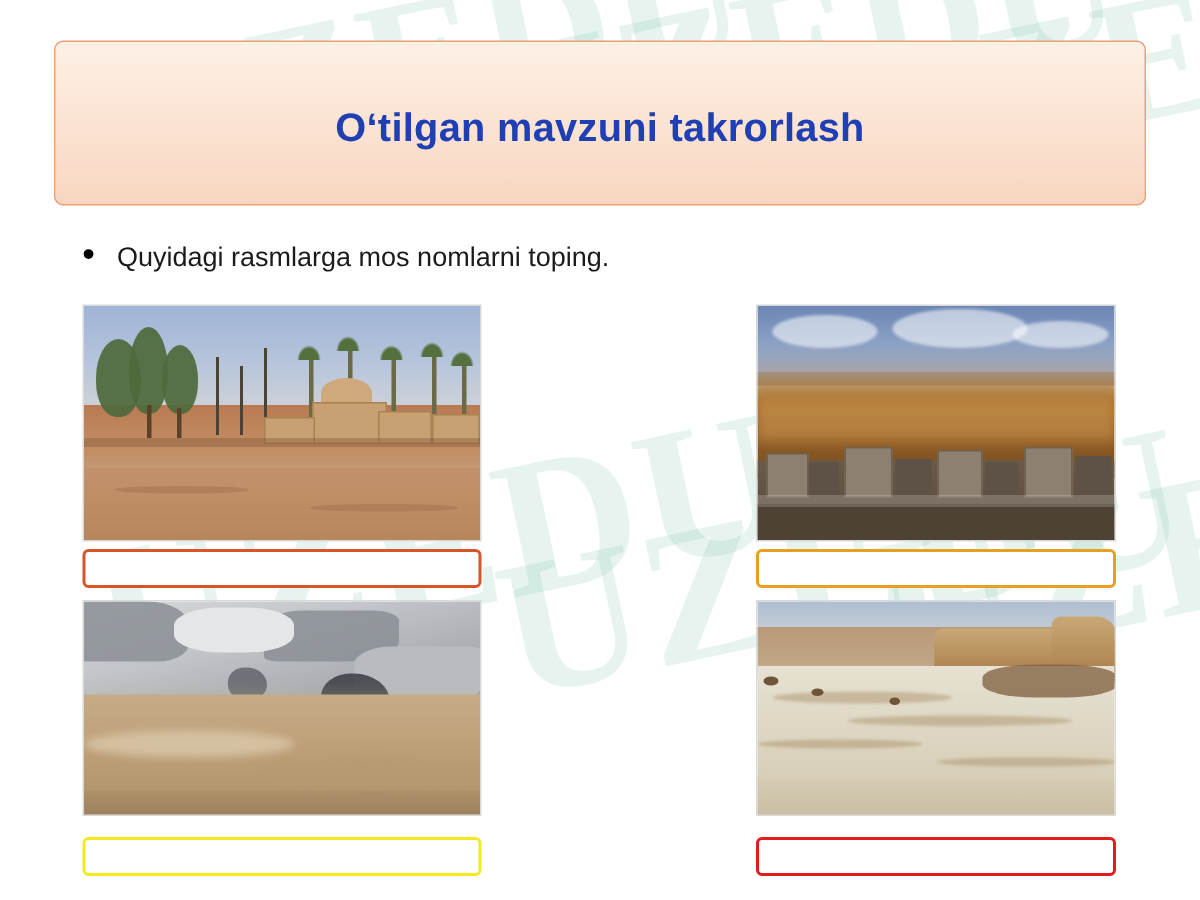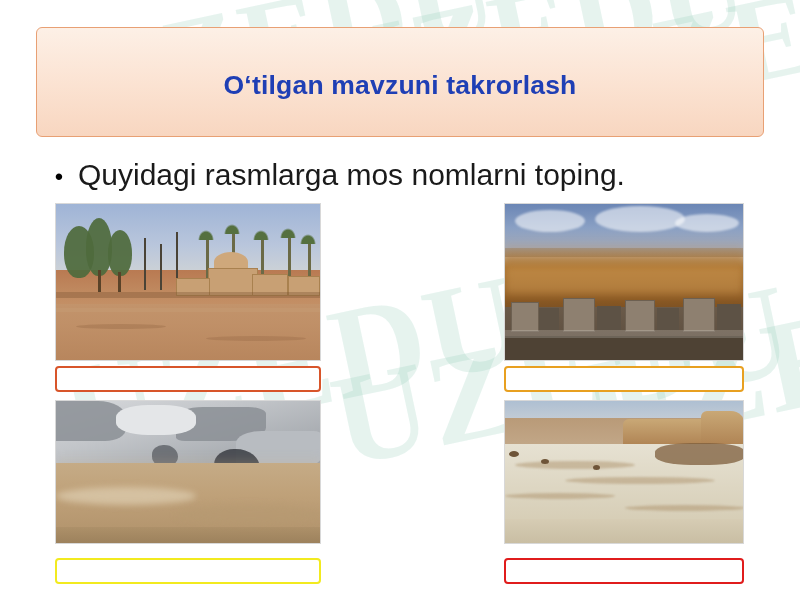--- a/index.html
+++ b/index.html
@@ -67,21 +67,21 @@
     align-items: baseline;
   }
   .bullet-dot {
     font-size: 24px;
     color: #000;
     line-height: 1;
     width: 38px;
     text-align: center;
   }
   .bullet-text {
-    font-size: 30px;
+    font-size: 18px;
     color: #1a1a1a;
   }
 
   
   .grid {
     position: absolute;
     left: 0;
     top: 0;
     width: 800px;
     height: 600px;

